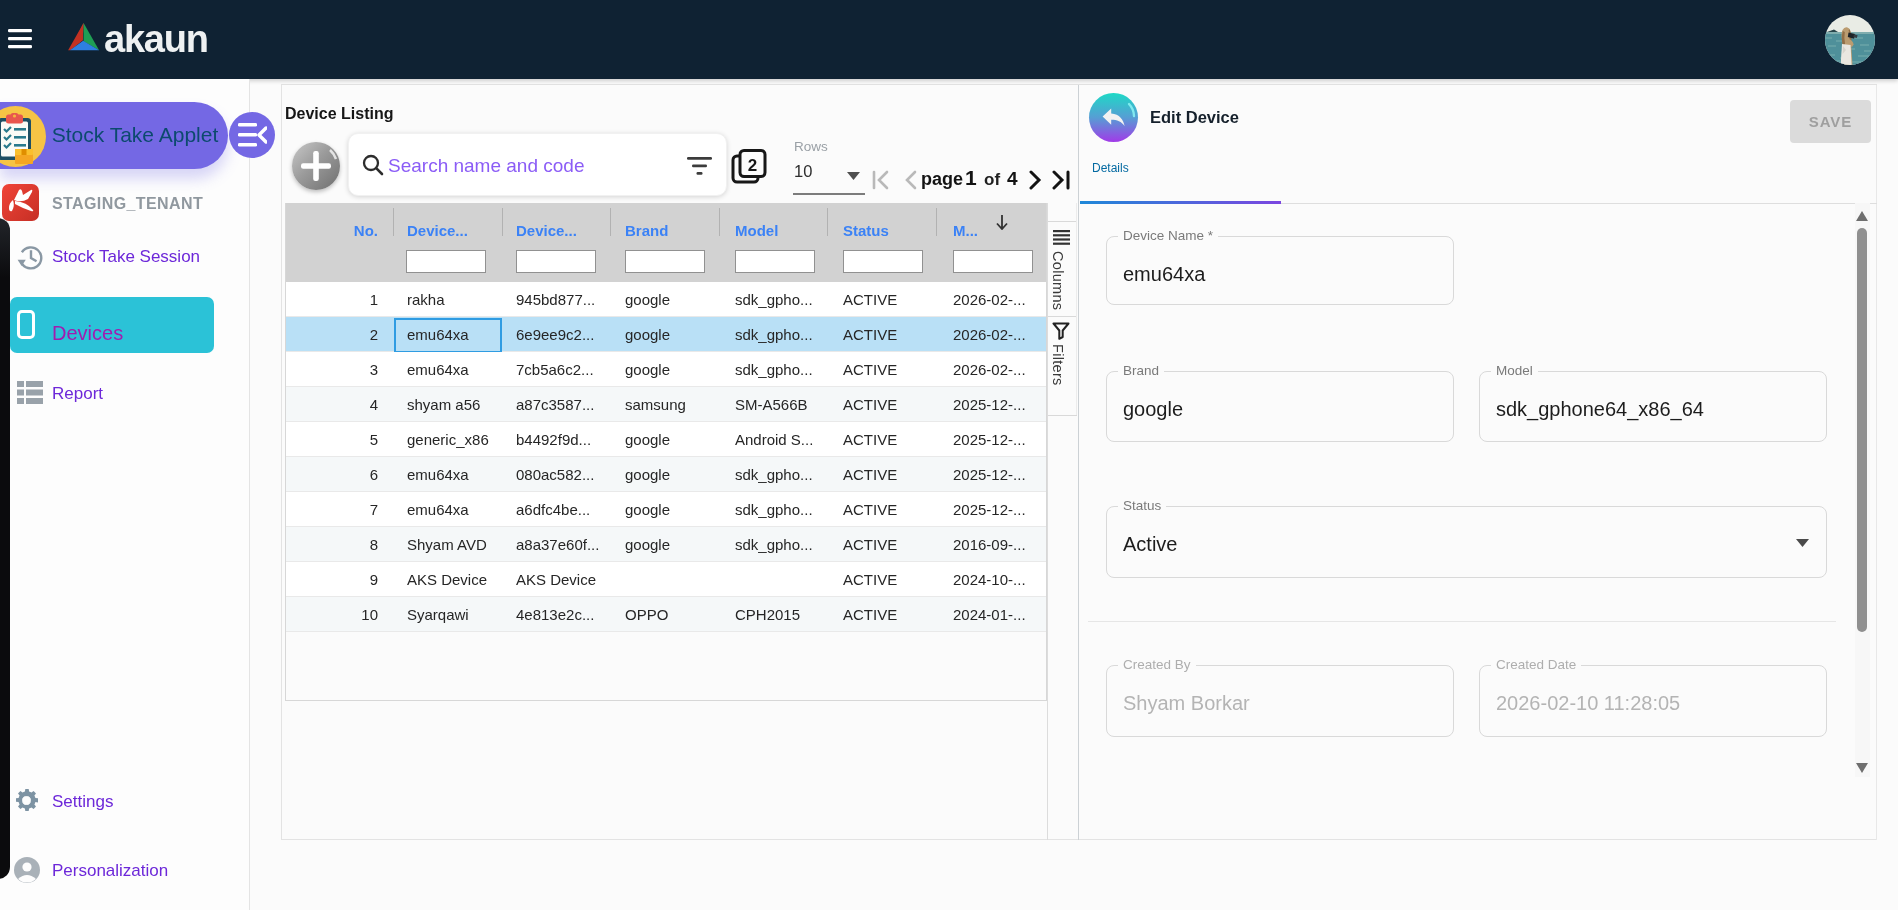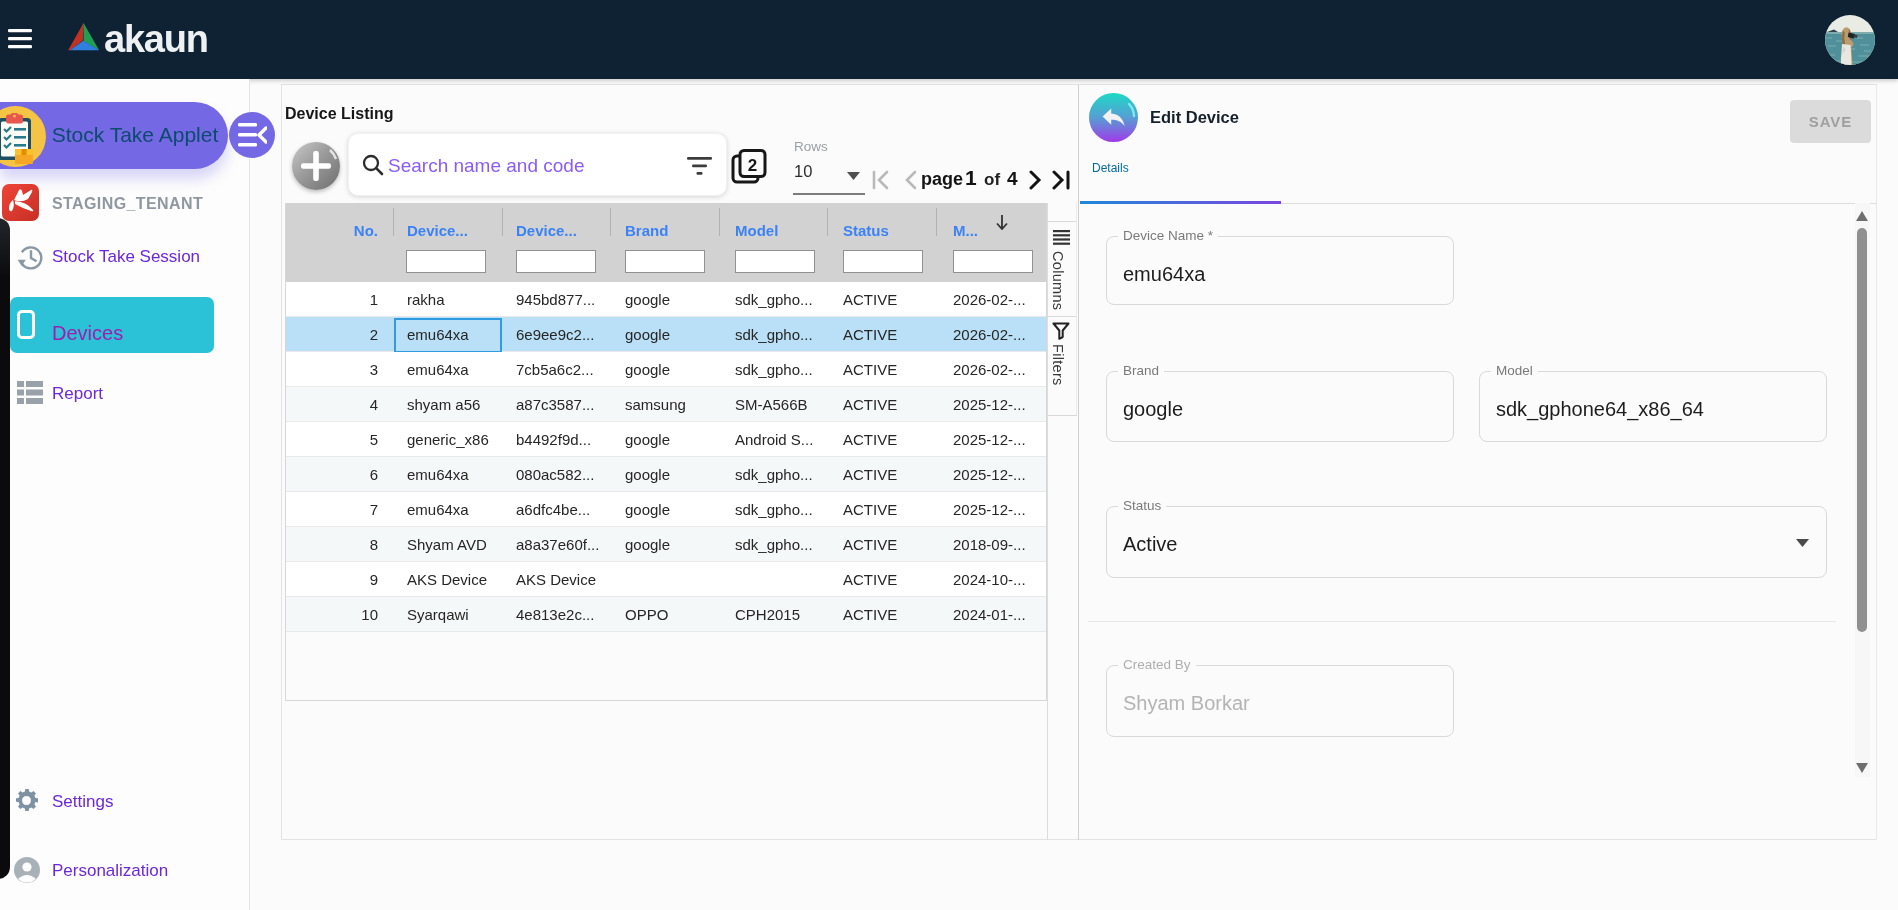--- a/index.html
+++ b/index.html
@@ -310,21 +310,21 @@
       <span class="c5">ACTIVE</span>
       <span class="c6">2025-12-...</span>
     </div>
   <div class="abs row alt" style="top:527px">
       <span class="c0">8</span>
       <span class="c1">Shyam AVD</span>
       <span class="c2">a8a37e60f...</span>
       <span class="c3">google</span>
       <span class="c4">sdk_gpho...</span>
       <span class="c5">ACTIVE</span>
-      <span class="c6">2018-09-...</span>
+      <span class="c6">2016-09-...</span>
     </div>
   <div class="abs row" style="top:562px">
       <span class="c0">9</span>
       <span class="c1">AKS Device</span>
       <span class="c2">AKS Device</span>
       <span class="c3"></span>
       <span class="c4"></span>
       <span class="c5">ACTIVE</span>
       <span class="c6">2024-10-...</span>
     </div>
@@ -391,20 +391,24 @@
       <span class="fval">Active</span>
     </div>
   <svg class="abs" style="left:1795px;top:538px" width="15" height="10" viewBox="0 0 15 10">
     <path d="M1 1 L7.5 9 L14 1 Z" fill="#4a4a4a"></path>
   </svg>
   <div class="abs" style="left:1088px;top:621px;width:748px;height:1px;background:#e6e6e6"></div>
   <div class="field dis" style="left:1106px;top:665px;width:348px;height:72px">
     <span class="flabel">Created By</span>
       <span class="fval">Shyam Borkar</span>
     </div>
+  <div class="field dis" style="left:1479px;top:665px;width:348px;height:72px">
+    <span class="flabel">Created Date</span>
+      <span class="fval">2026-02-10 11:28:05</span>
+    </div>
 
   <div class="abs" style="left:1855px;top:203px;width:15px;height:574px;background:#f7f7f7"></div>
   <svg class="abs" style="left:1856px;top:211px" width="12" height="10" viewBox="0 0 12 10">
     <path d="M6 0 L12 10 L0 10 Z" fill="#6e6e6e"></path>
   </svg>
   <div class="abs" style="left:1857px;top:228px;width:10px;height:404px;border-radius:5px;background:#8f8f8f"></div>
   <svg class="abs" style="left:1856px;top:763px" width="12" height="10" viewBox="0 0 12 10">
     <path d="M0 0 L12 0 L6 10 Z" fill="#6e6e6e"></path>
   </svg>
 </div>

